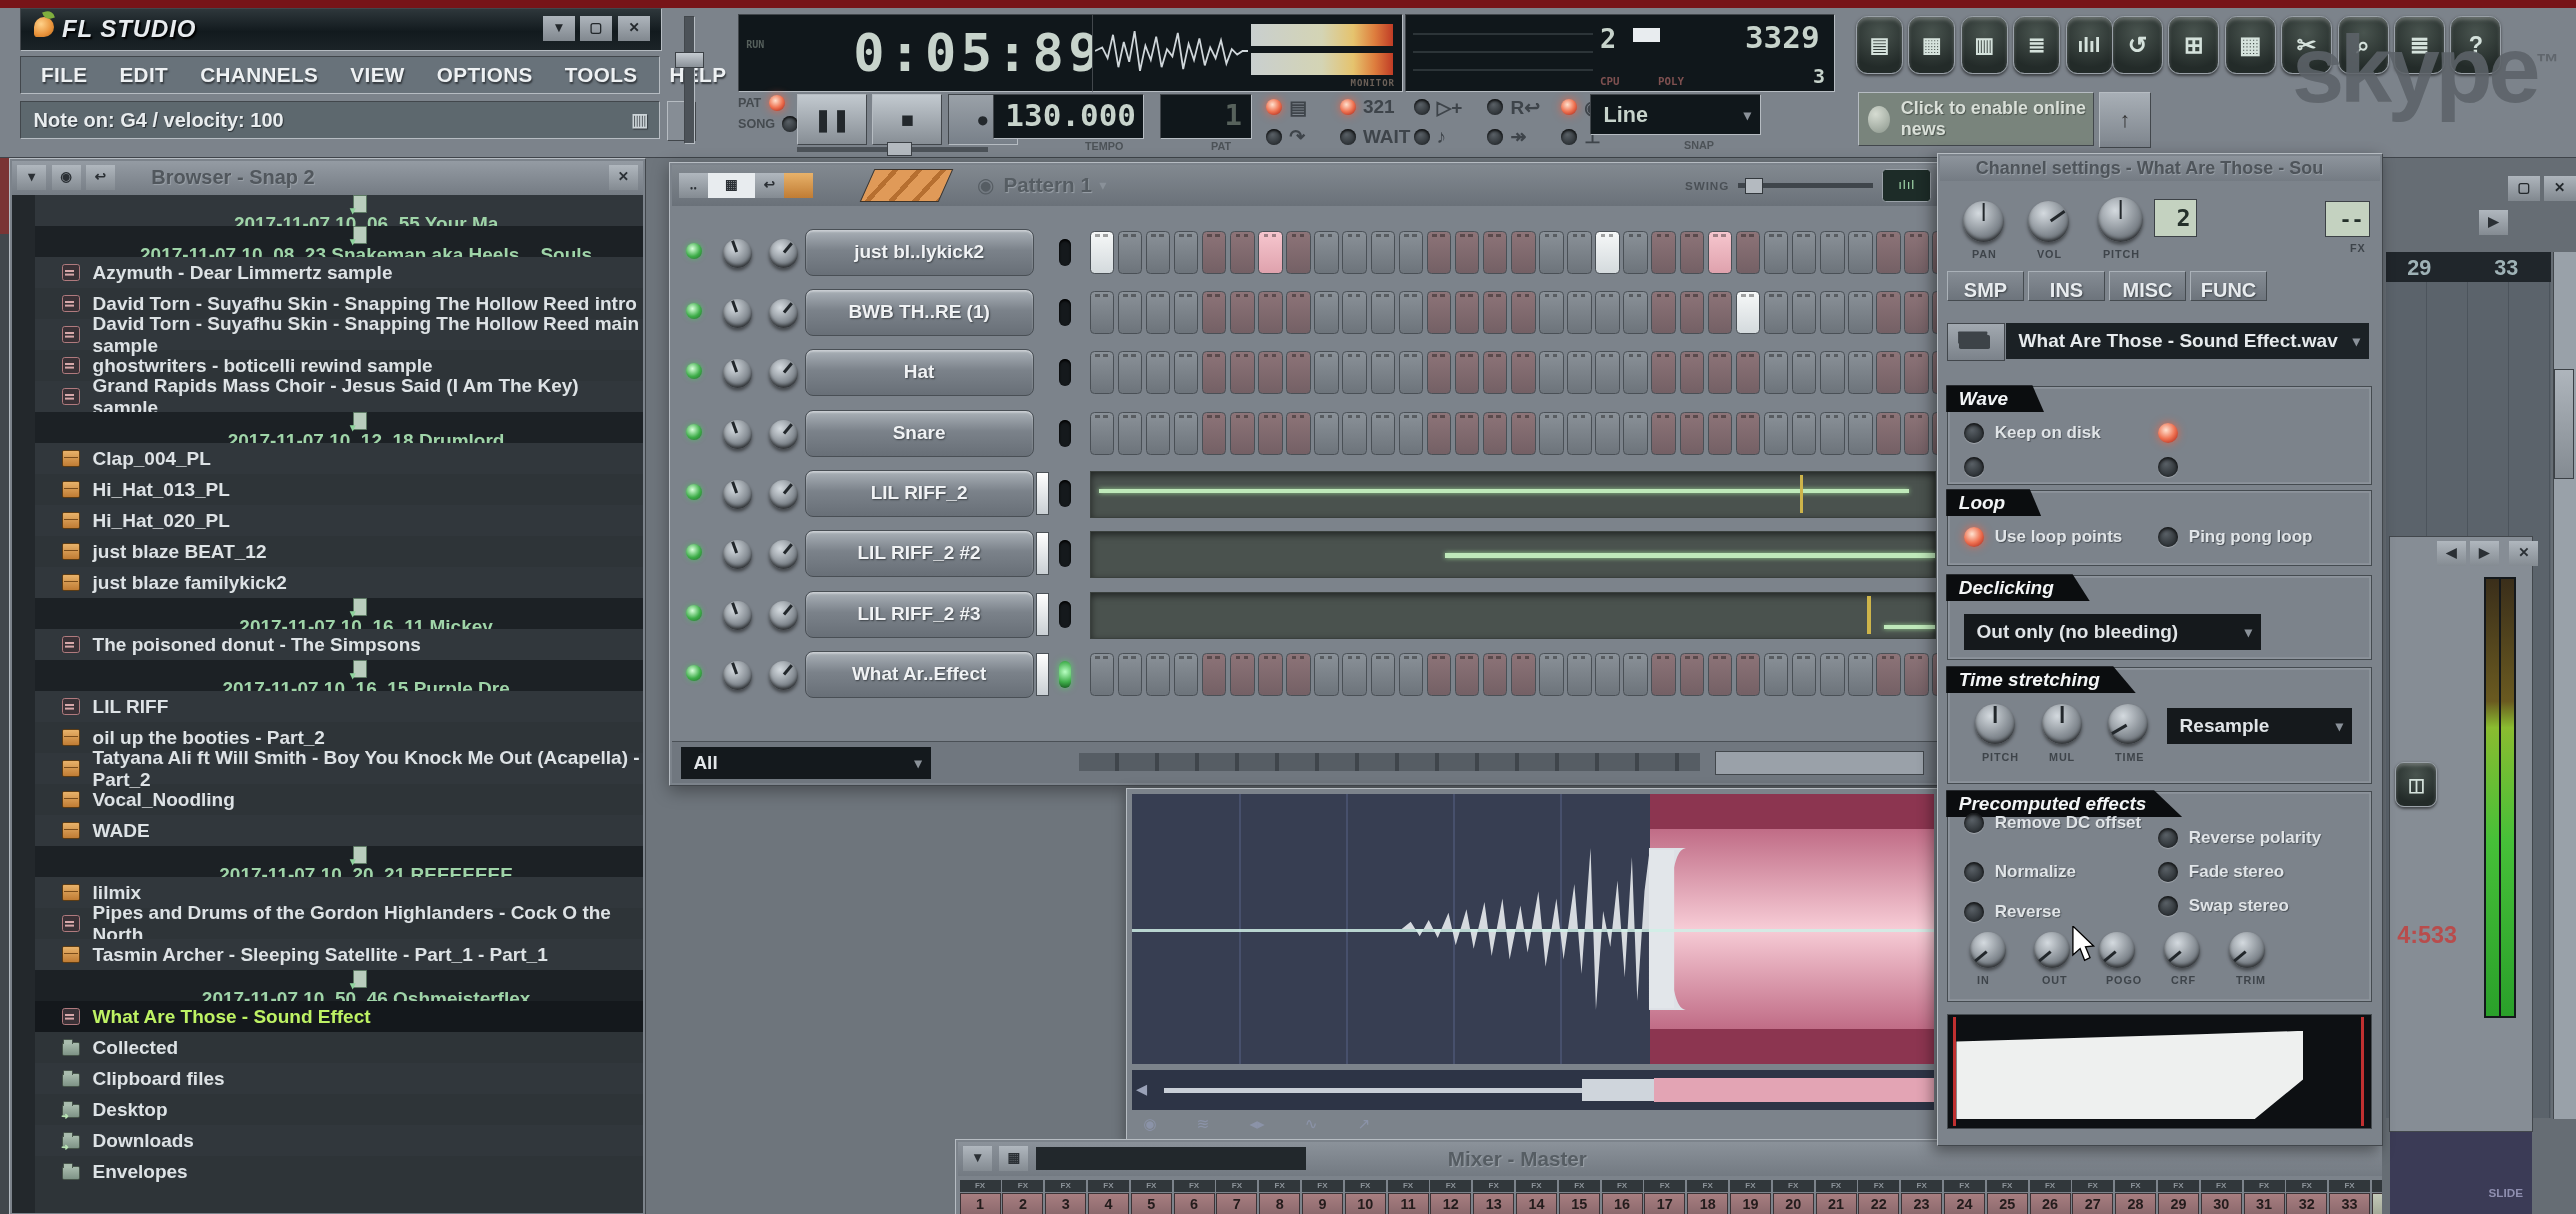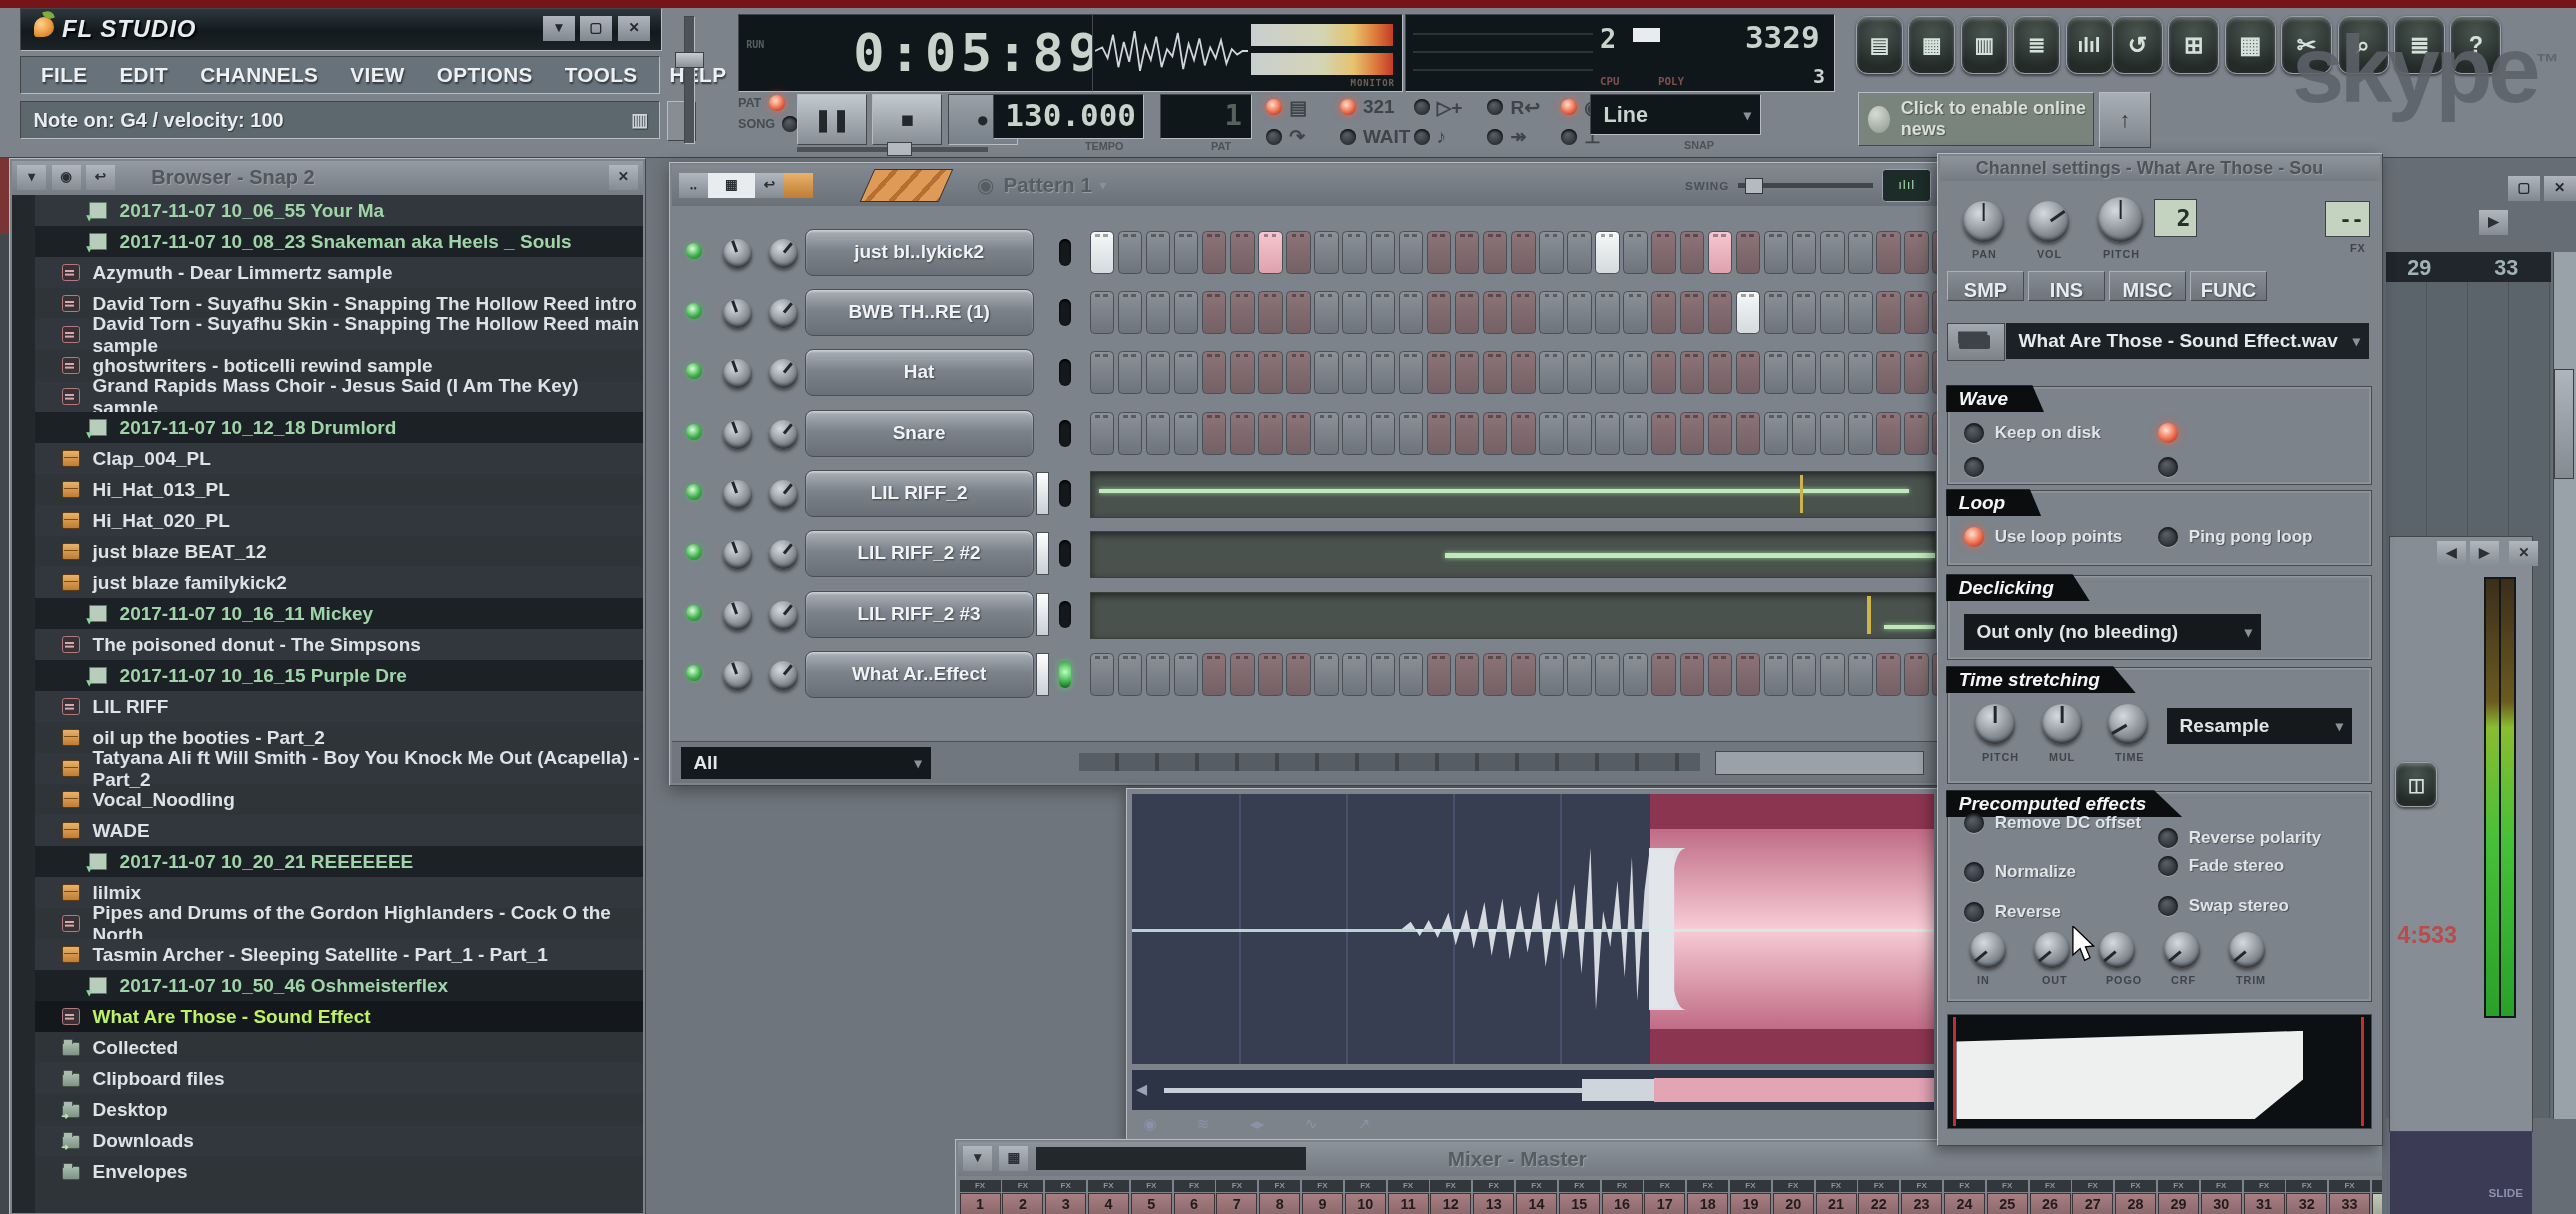--- a/index.html
+++ b/index.html
@@ -61,21 +61,21 @@
   
   #browser{left:9px;top:158px;width:635px;height:1056px;background:#7c838b;}
   #browser-header{position:absolute;left:1.8px;top:1.8px;right:1.8px;height:34px;background:linear-gradient(#949ba3,#757c84);display:flex;align-items:center;gap:5.4px;padding:0 5.4px;box-sizing:border-box;}
   .hdr-btn{width:29px;height:25px;background:linear-gradient(#b0b7be,#848b92);color:#2b3035;font-size:13.5px;text-align:center;line-height:23.4px;font-weight:bold;}
   #browser-title{font-size:20px;font-weight:bold;color:#51575d;margin-left:31px;text-shadow:0.9px 0.9px 0.9px #9aa1a8;}
   #browser-close{margin-left:auto;}
   #browser-gutter{position:absolute;left:1.8px;top:36px;width:23.4px;bottom:1.8px;background:#23282c;}
   #browser-list{position:absolute;left:25px;top:36px;right:1.8px;bottom:1.8px;background:#2e3438;overflow:hidden;display:flex;flex-direction:column;}
   .brow{height:31px;flex:0 0 31px;display:flex;align-items:center;font-size:19px;font-weight:bold;color:#dde2e5;padding-left:27px;box-sizing:border-box;}
   .brow:nth-child(odd){background:#31373c;}
-  .brow.take{color:#9fd4a8;padding-left:54px;}
+  .brow.take{color:#9fd4a8;padding-left:54px;flex-direction:column;}
   .brow.hl{background:#1c2125;}
   .brow.sel{background:#14181c;color:#bef264;}
   .bicon{display:inline-block;width:16px;height:14.4px;margin-right:12.6px;flex:0 0 16px;position:relative;}
   .bicon.sample{background:#3a3136;border:1.8px solid #b07a7e;border-radius:2.7px;}
   .bicon.sample::after{content:"";position:absolute;left:1.8px;top:4.5px;width:9px;height:1.8px;background:#d8a8aa;box-shadow:0 3.6px 0 #d8a8aa;}
   .bicon.pack{background:linear-gradient(#e8b26a,#c07c34);border:0.9px solid #5c3c14;border-radius:1.8px;}
   .bicon.pack::after{content:"";position:absolute;left:0.9px;top:5.4px;right:0.9px;height:1.8px;background:#7a4c1a;}
   .bicon.take-i{background:#b9cdbd;border:0.9px solid #5d7a64;width:12.6px;height:15.3px;border-radius:0.9px;}
   .bicon.take-i::after{content:"▾";position:absolute;left:-3.6px;bottom:-5.4px;color:#8fd49d;font-size:10.8px;}
   .bicon.folder{background:linear-gradient(#a9bcae,#7e9386);border:0.9px solid #46544a;border-radius:1.8px;margin-top:3.6px;height:11.7px;}
@@ -1056,21 +1056,21 @@
           <span class="optlabel">Normalize</span>
         </div>
         <div class="optrow" style="left: 16px; top: 104px; margin-top: 6px;">
           <span class="led"></span>
           <span class="optlabel">Reverse</span>
         </div>
         <div class="optrow" style="left: 210px; top: 36px;">
           <span class="led"></span>
           <span class="optlabel">Reverse polarity</span>
         </div>
-        <div class="optrow" style="left: 210px; top: 64px;">
+        <div class="optrow" style="left: 210px; top: 70px;">
           <span class="led"></span>
           <span class="optlabel">Fade stereo</span>
         </div>
         <div class="optrow" style="left: 210px; top: 104px;">
           <span class="led"></span>
           <span class="optlabel">Swap stereo</span>
         </div>
         <div class="knob" style="left: 21.6px; top: 140px; width: 36px; height: 36px; --rot: -130deg;"></div>
         <div class="klabel" style="left: 29px; top: 182px;">IN</div>
         <div class="knob" style="left: 86px; top: 140px; width: 36px; height: 36px; --rot: -130deg;"></div>

